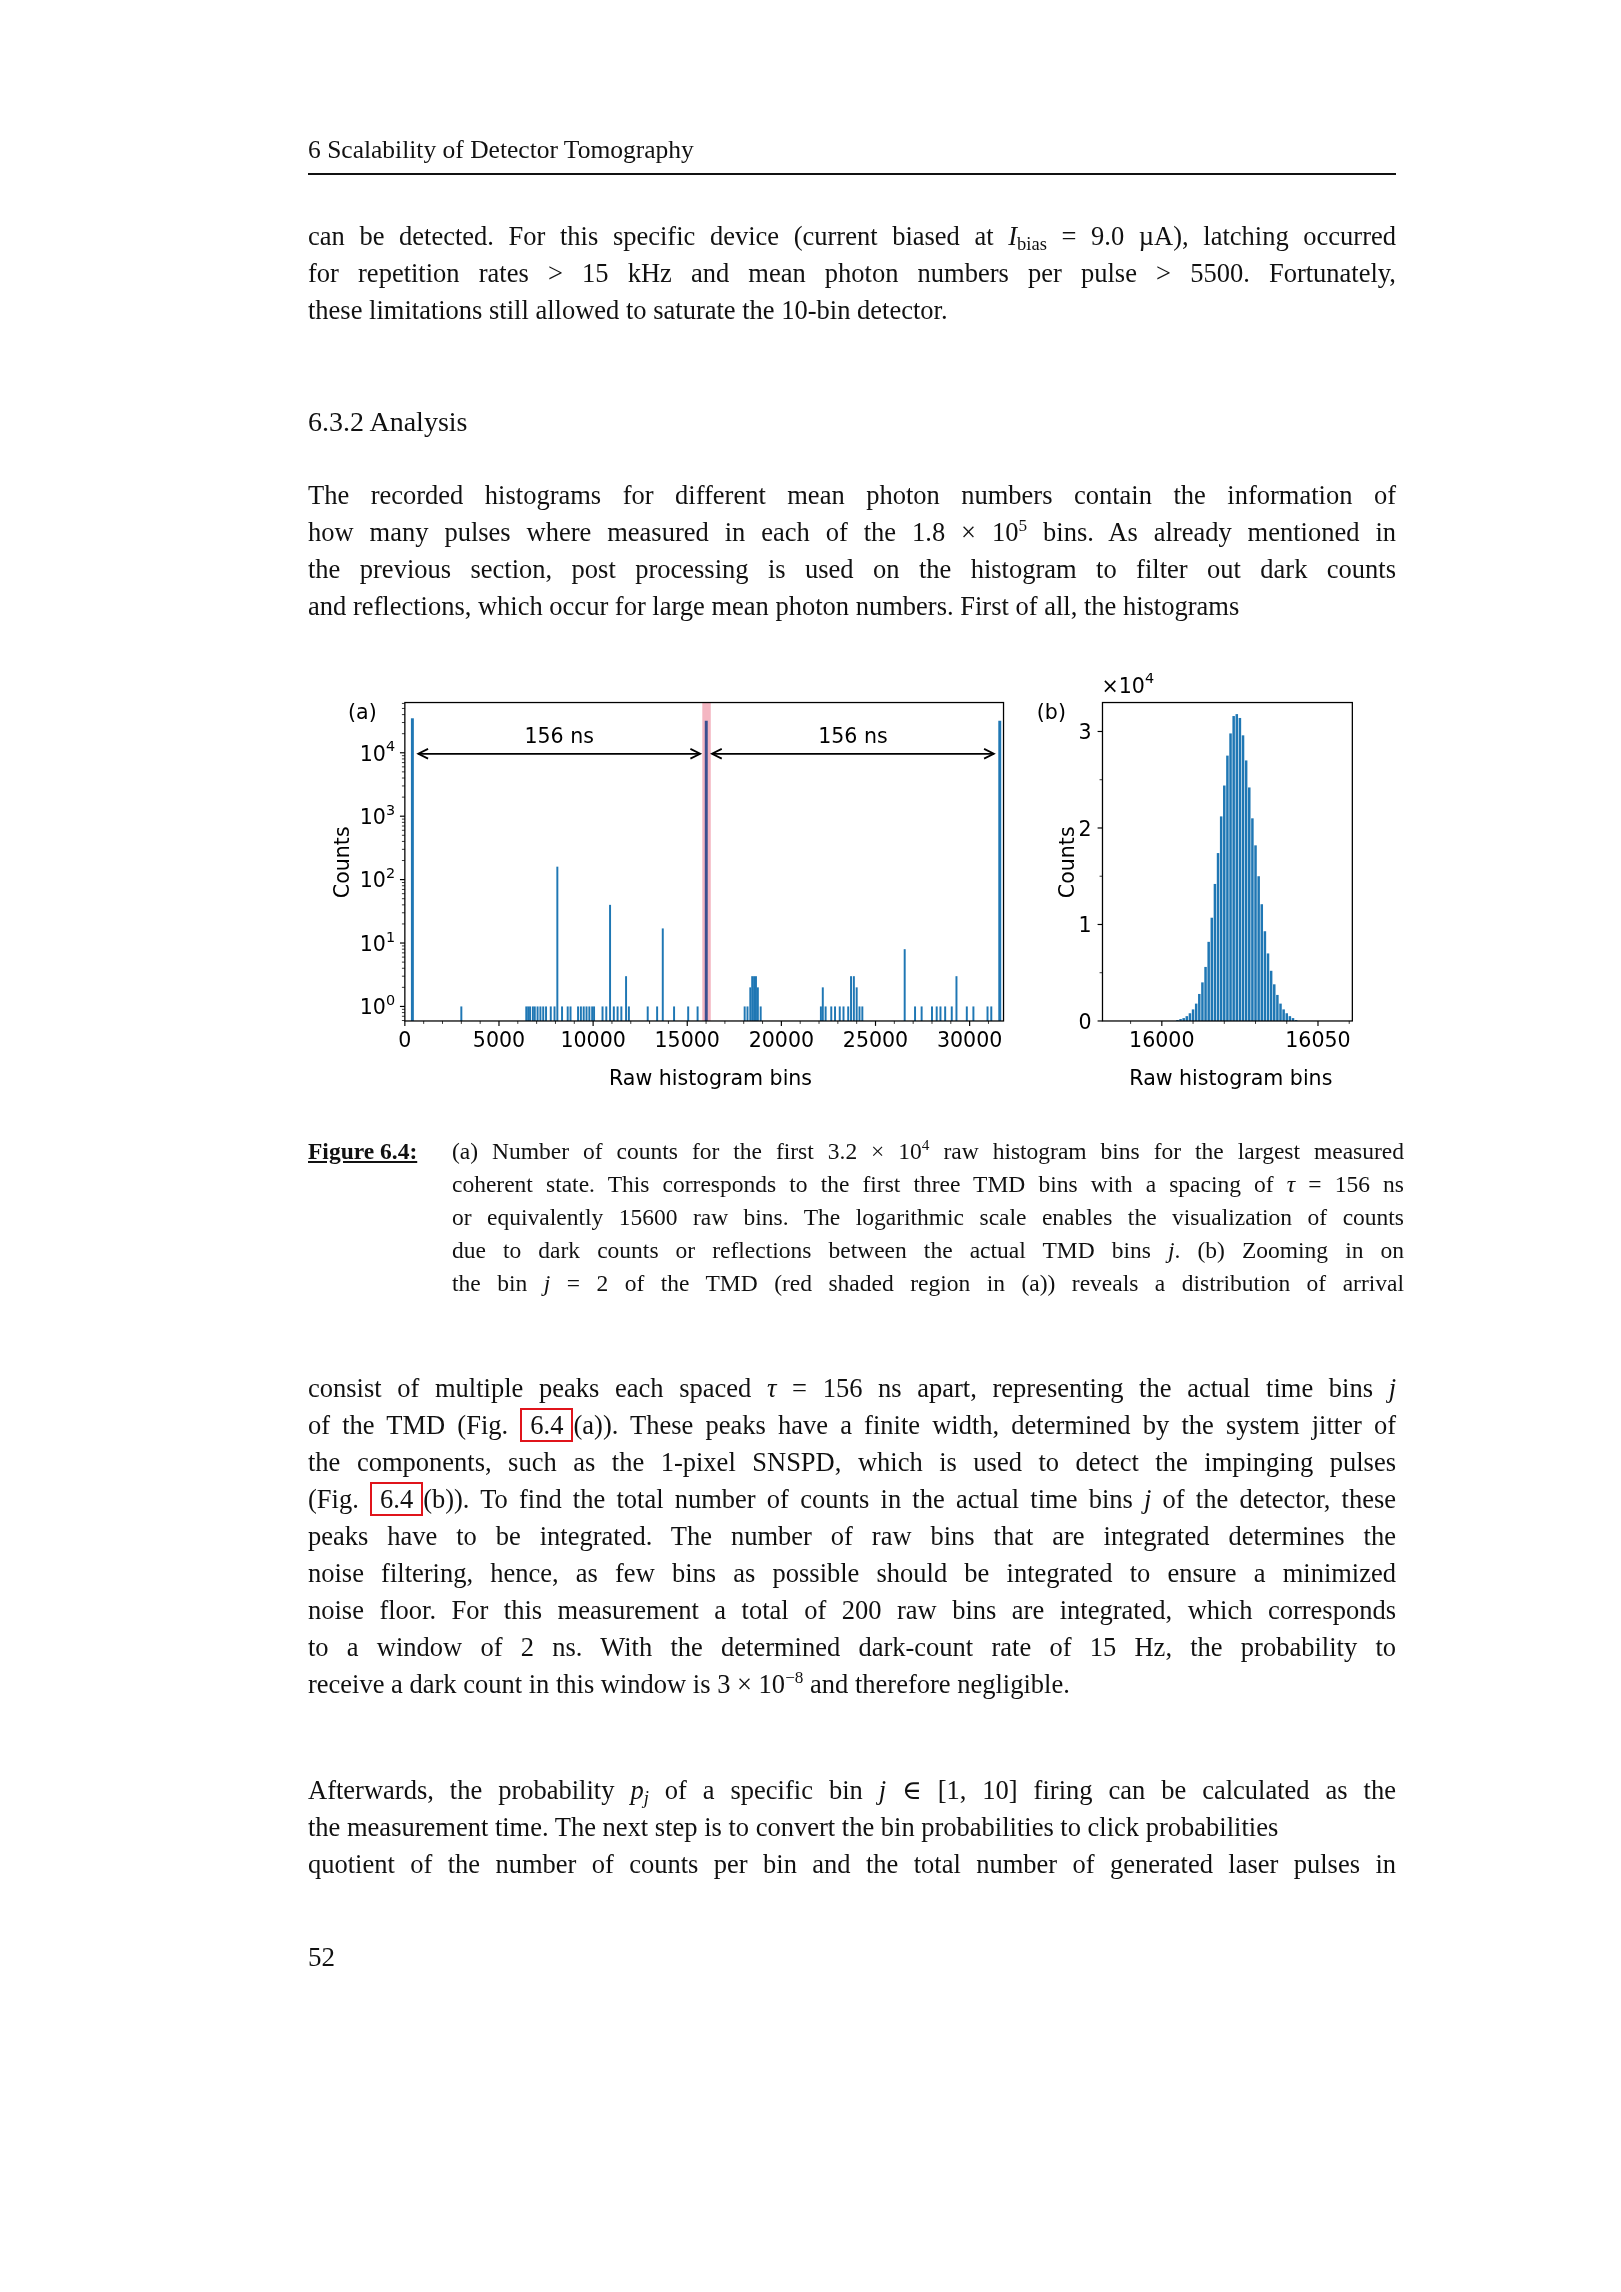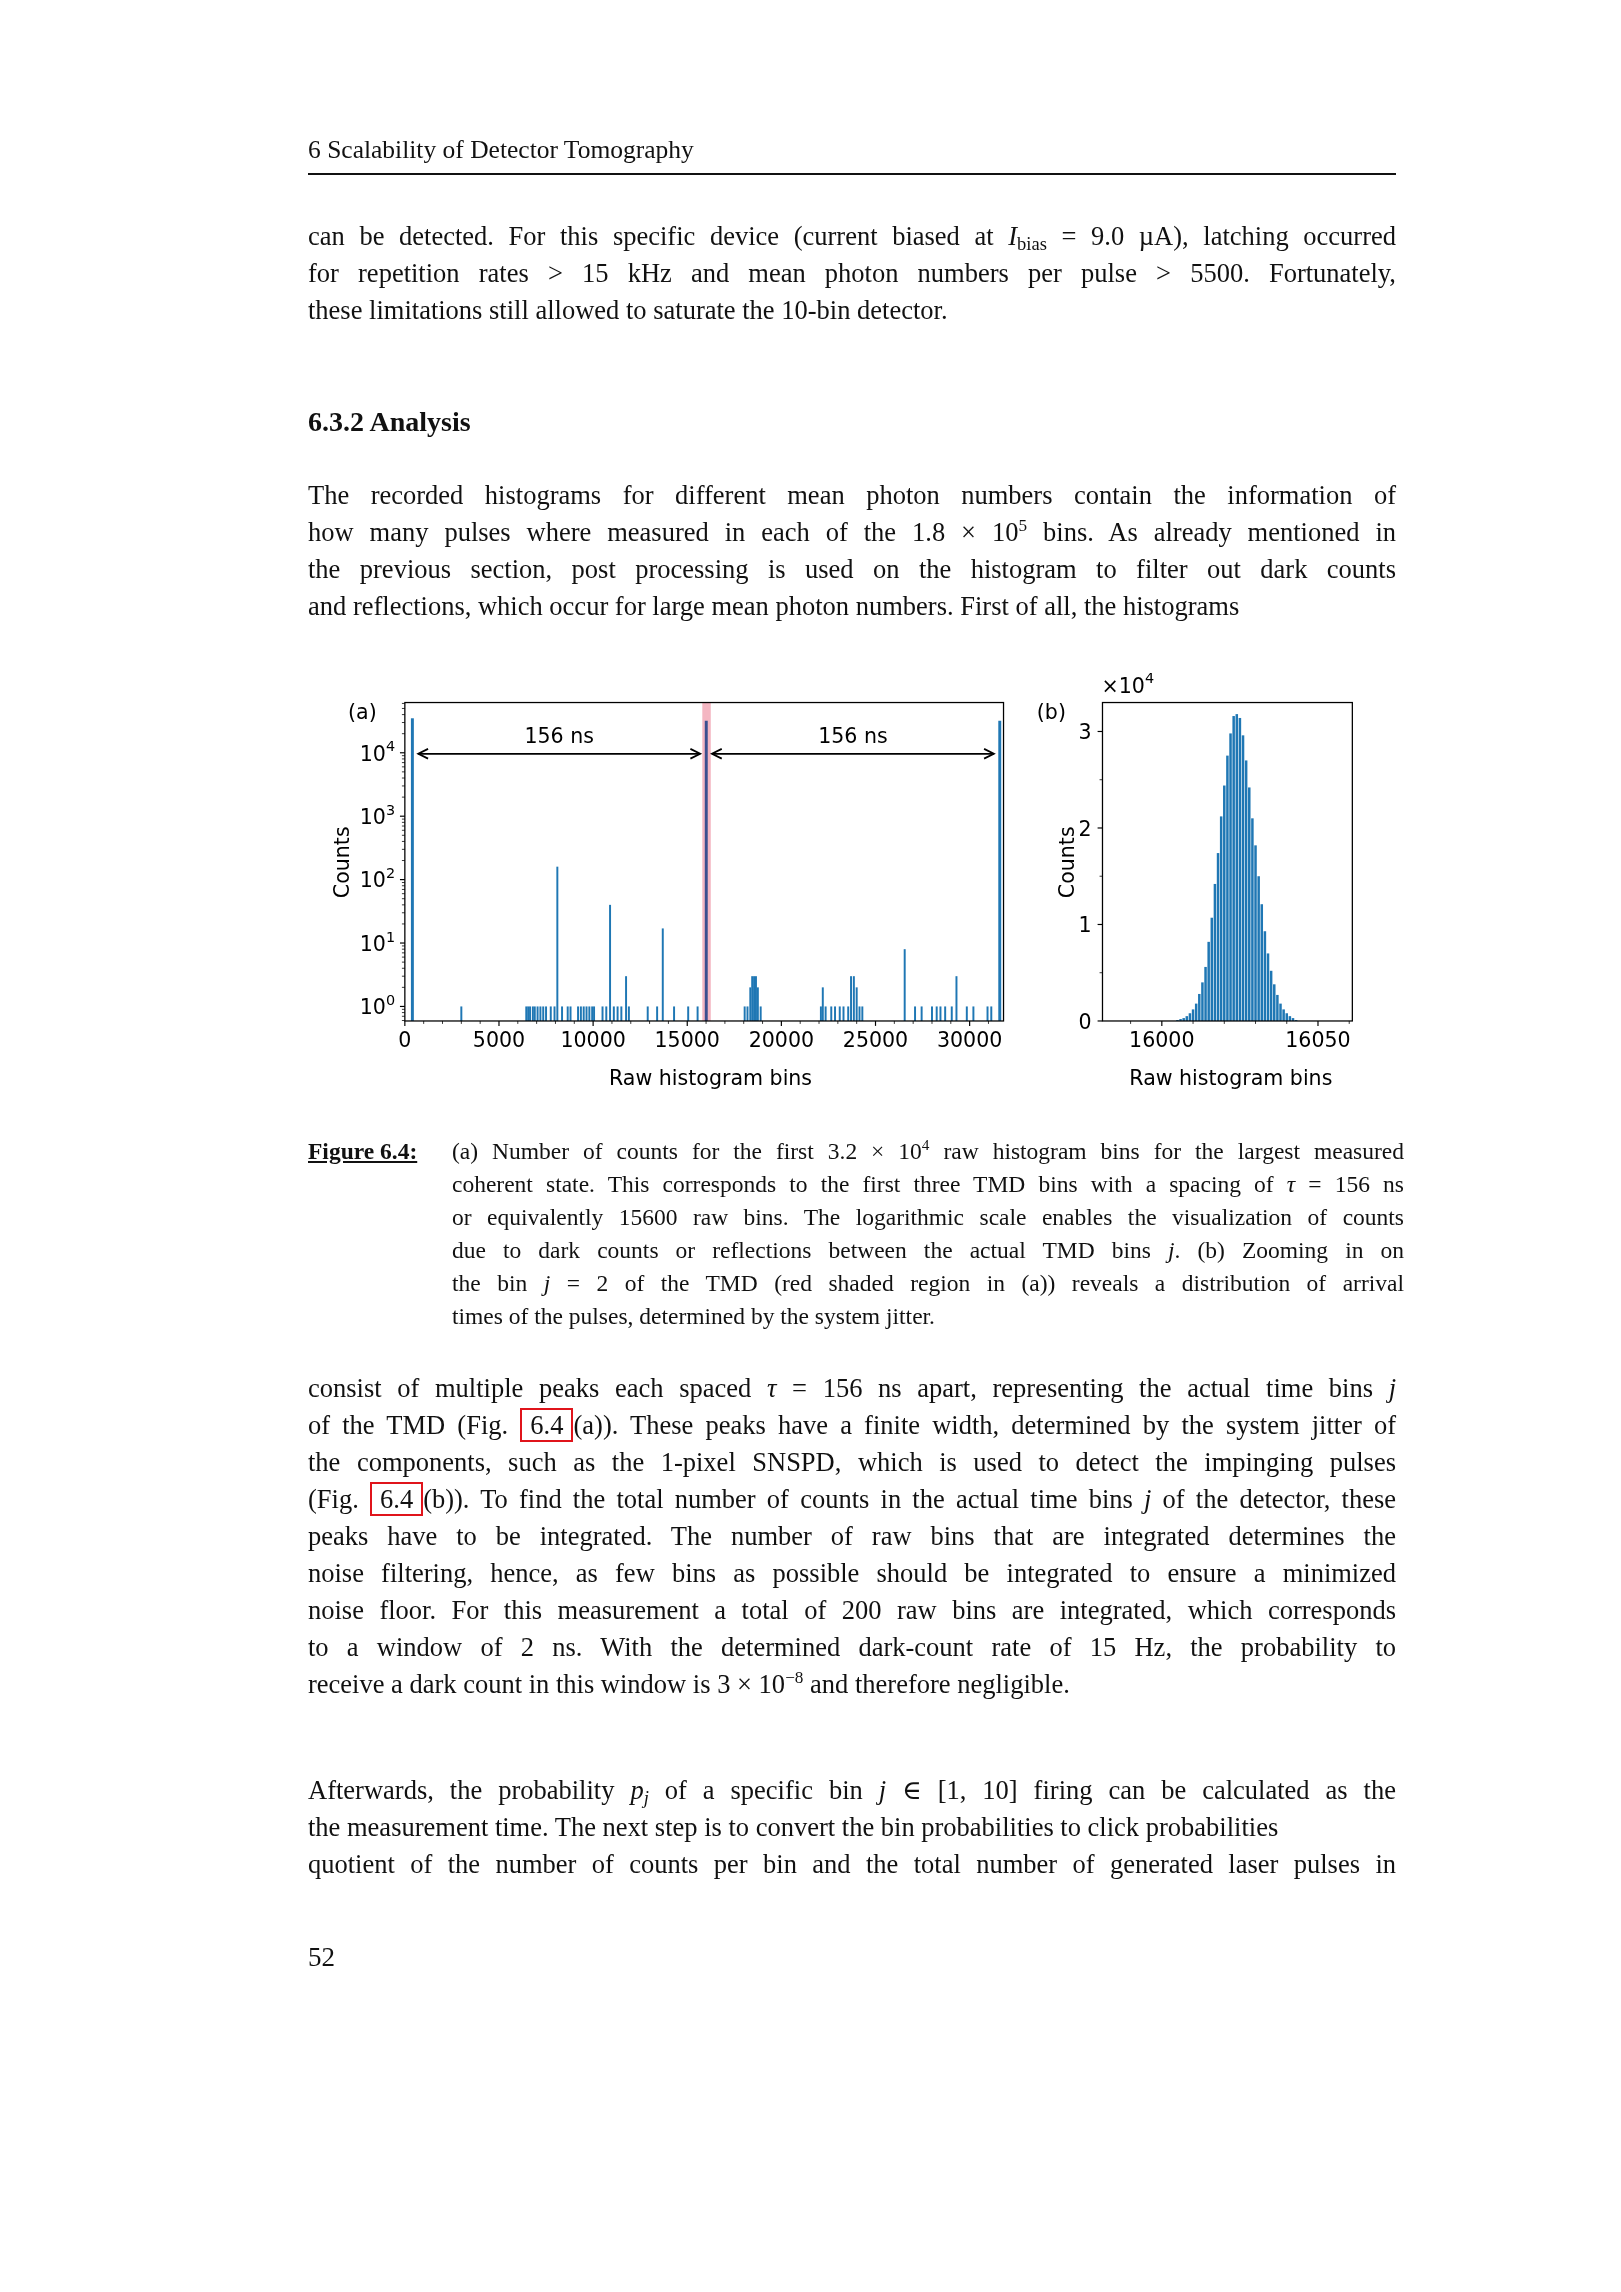--- a/index.html
+++ b/index.html
@@ -3,21 +3,21 @@
 <meta charset="utf-8">
 <style>
   html, body { margin: 0; padding: 0; background: #fff; }
   body { width: 1621px; height: 2293px; position: relative; font-family: "Liberation Serif", "DejaVu Serif", serif; color: #111; }
   .abs { position: absolute; }
   .header-title { left: 308px; top: 135px; font-size: 25.5px; }
   .header-rule { left: 308px; top: 173px; width: 1088px; height: 2px; background: #111; }
   .para { left: 308px; width: 1088px; font-size: 26.5px; line-height: 37px; text-align: justify; }
   .para .line { display: block; text-align: justify; text-align-last: justify; white-space: nowrap; }
   .para .line.last { text-align-last: left; }
-  .section-heading { left: 308px; top: 406px; font-size: 28px; font-weight: bold; }
+  .section-heading { left: 308px; top: 406px; font-size: 28px; font-weight: normal; }
   .caption { left: 308px; top: 1135px; width: 1088px; font-size: 23.5px; line-height: 33px; }
   .caption-label { position: absolute; left: 0; top: 0; font-weight: bold; text-decoration: underline; }
   .caption-body { position: absolute; left: 144px; width: 952px; }
   .caption-body .line { display: block; white-space: nowrap; text-align-last: justify; }
   .caption-body .line.last { text-align-last: left; }
   .ref-box { border: 2px solid #e0141b; padding: 0 8px; }
   .page-number { left: 308px; top: 1942px; font-size: 27px; }
   svg text { font-family: "DejaVu Sans", sans-serif; fill: #000; }
   sup { font-size: 0.65em; vertical-align: 0.6em; line-height: 0; }
   sub { font-size: 0.7em; vertical-align: -0.25em; line-height: 0; }
@@ -294,21 +294,20 @@
 </svg>
 
 <div class="abs caption">
   <span class="caption-label">Figure 6.4:</span>
   <div class="caption-body">
       <span class="line">(a) Number of counts for the first 3.2 × 10<sup>4</sup> raw histogram bins for the largest measured</span>
       <span class="line">coherent state. This corresponds to the first three TMD bins with a spacing of <i>τ</i> = 156 ns</span>
       <span class="line">or equivalently 15600 raw bins. The logarithmic scale enables the visualization of counts</span>
       <span class="line">due to dark counts or reflections between the actual TMD bins <i>j</i>. (b) Zooming in on</span>
       <span class="line">the bin <i>j</i> = 2 of the TMD (red shaded region in (a)) reveals a distribution of arrival</span>
-      <span class="line last">times of the pulses, determined by the system jitter.</span>
     </div>
 </div>
 
 <div class="abs para" style="top:1370px">
     <span class="line">consist of multiple peaks each spaced <i>τ</i> = 156 ns apart, representing the actual time bins <i>j</i></span>
     <span class="line">of the TMD (Fig. <span class="ref-box">6.4</span>(a)). These peaks have a finite width, determined by the system jitter of</span>
     <span class="line">the components, such as the 1-pixel SNSPD, which is used to detect the impinging pulses</span>
     <span class="line">(Fig. <span class="ref-box">6.4</span>(b)). To find the total number of counts in the actual time bins <i>j</i> of the detector, these</span>
     <span class="line">peaks have to be integrated. The number of raw bins that are integrated determines the</span>
     <span class="line">noise filtering, hence, as few bins as possible should be integrated to ensure a minimized</span>

